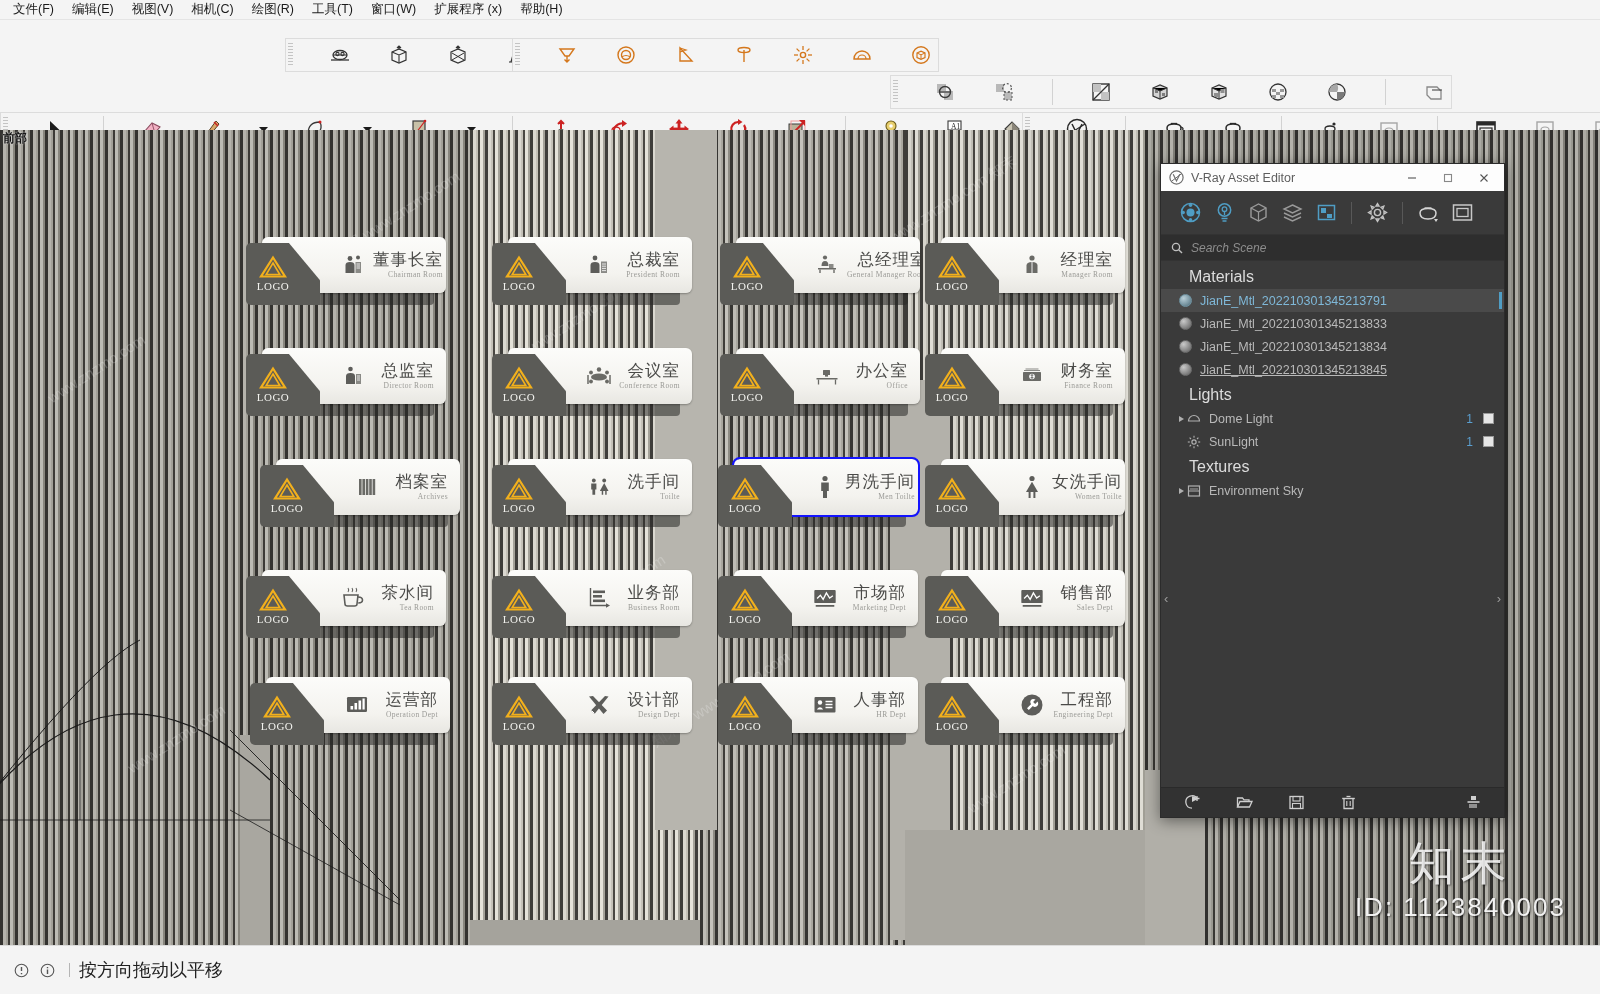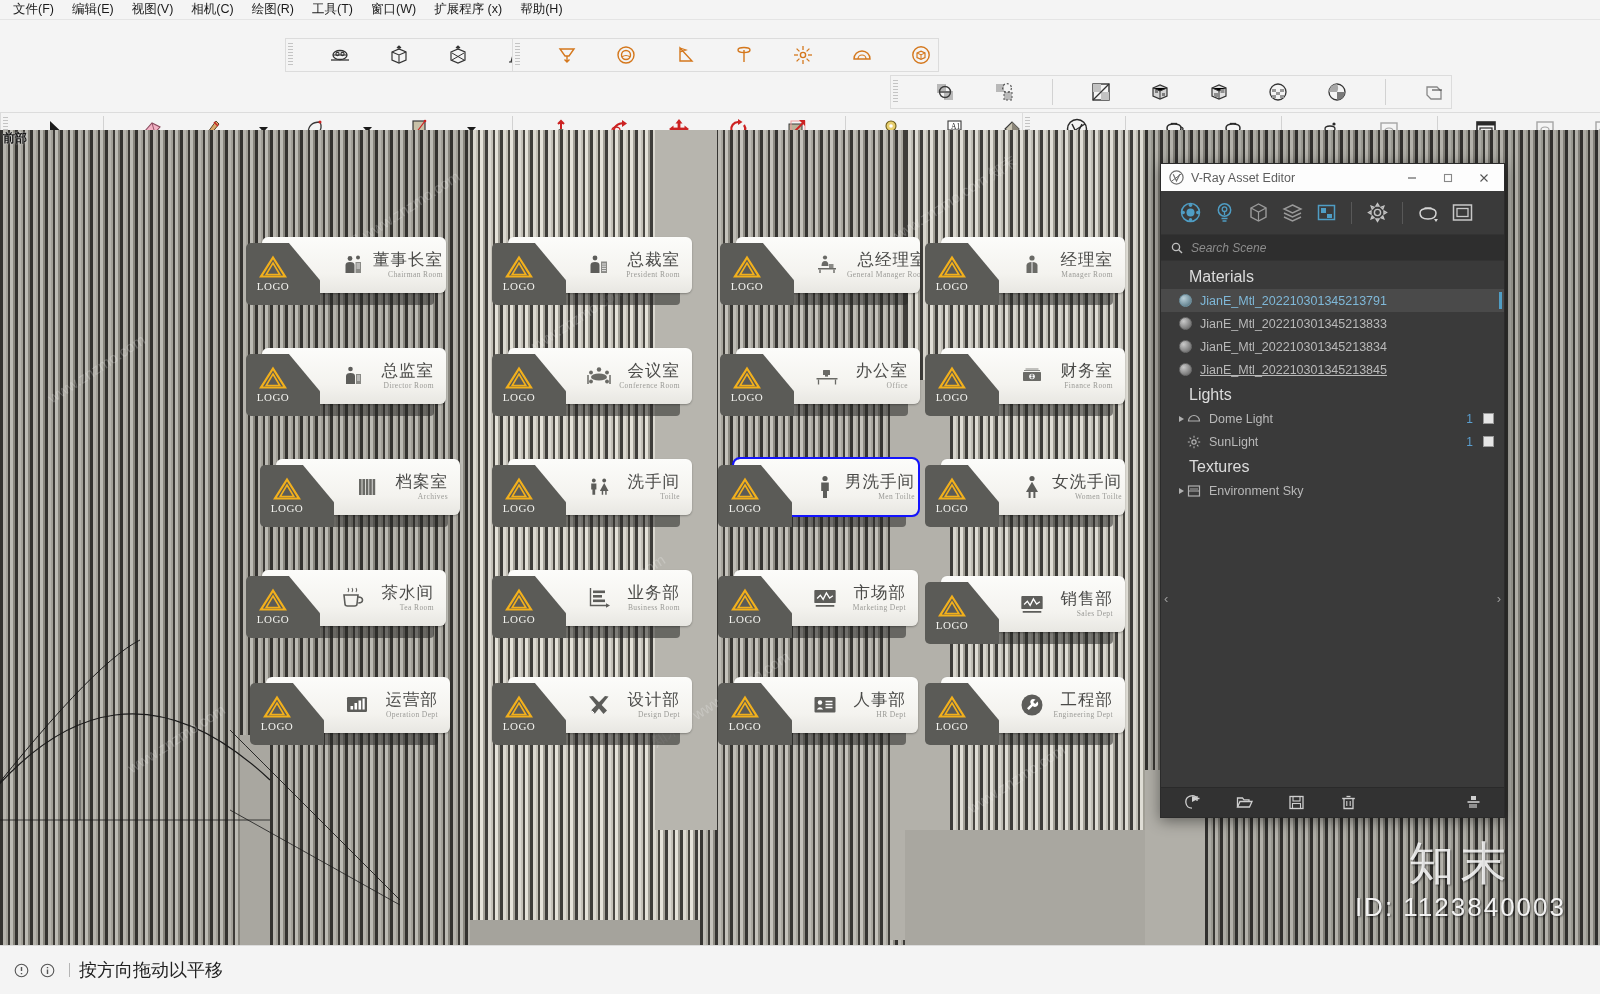--- a/index.html
+++ b/index.html
@@ -1154,21 +1154,21 @@
           <div class="tab">
             <div class="logo-mark">
               <svg width="28" height="24" viewBox="0 0 28 24">
                 <path d="M14 2.5 L26 21.5 L2 21.5 Z" fill="none" stroke="#f2b01c" stroke-width="2.2"></path>
                 <path d="M14 8 L20.8 19.5 L7.2 19.5 Z" fill="none" stroke="#f2b01c" stroke-width="1.6"></path>
               </svg>
               <div class="logo-txt">LOGO</div>
             </div>
           </div>
         </div>
-        <div class="sign" style="left: 925px; top: 440px; margin-top: 6px;">
+        <div class="sign" style="left: 925px; top: 440px;">
           <div class="shadow"></div>
           <div class="face">
             <div class="content">
               <div class="pico">
                 <svg width="28" height="24" viewBox="0 0 28 24">
                   <rect x="2.5" y="3.5" width="23" height="14" rx="1" fill="#5d5d5a"></rect>
                   <path d="M5.5 12.5 L9 9 L12 13.5 L15.5 6.5 L19 12 L22.5 9.5" fill="none" stroke="#fff" stroke-width="1.4"></path>
                   <path d="M4 20.5 L24 20.5" stroke="#5d5d5a" stroke-width="1.9"></path>
                 </svg>
               </div>

